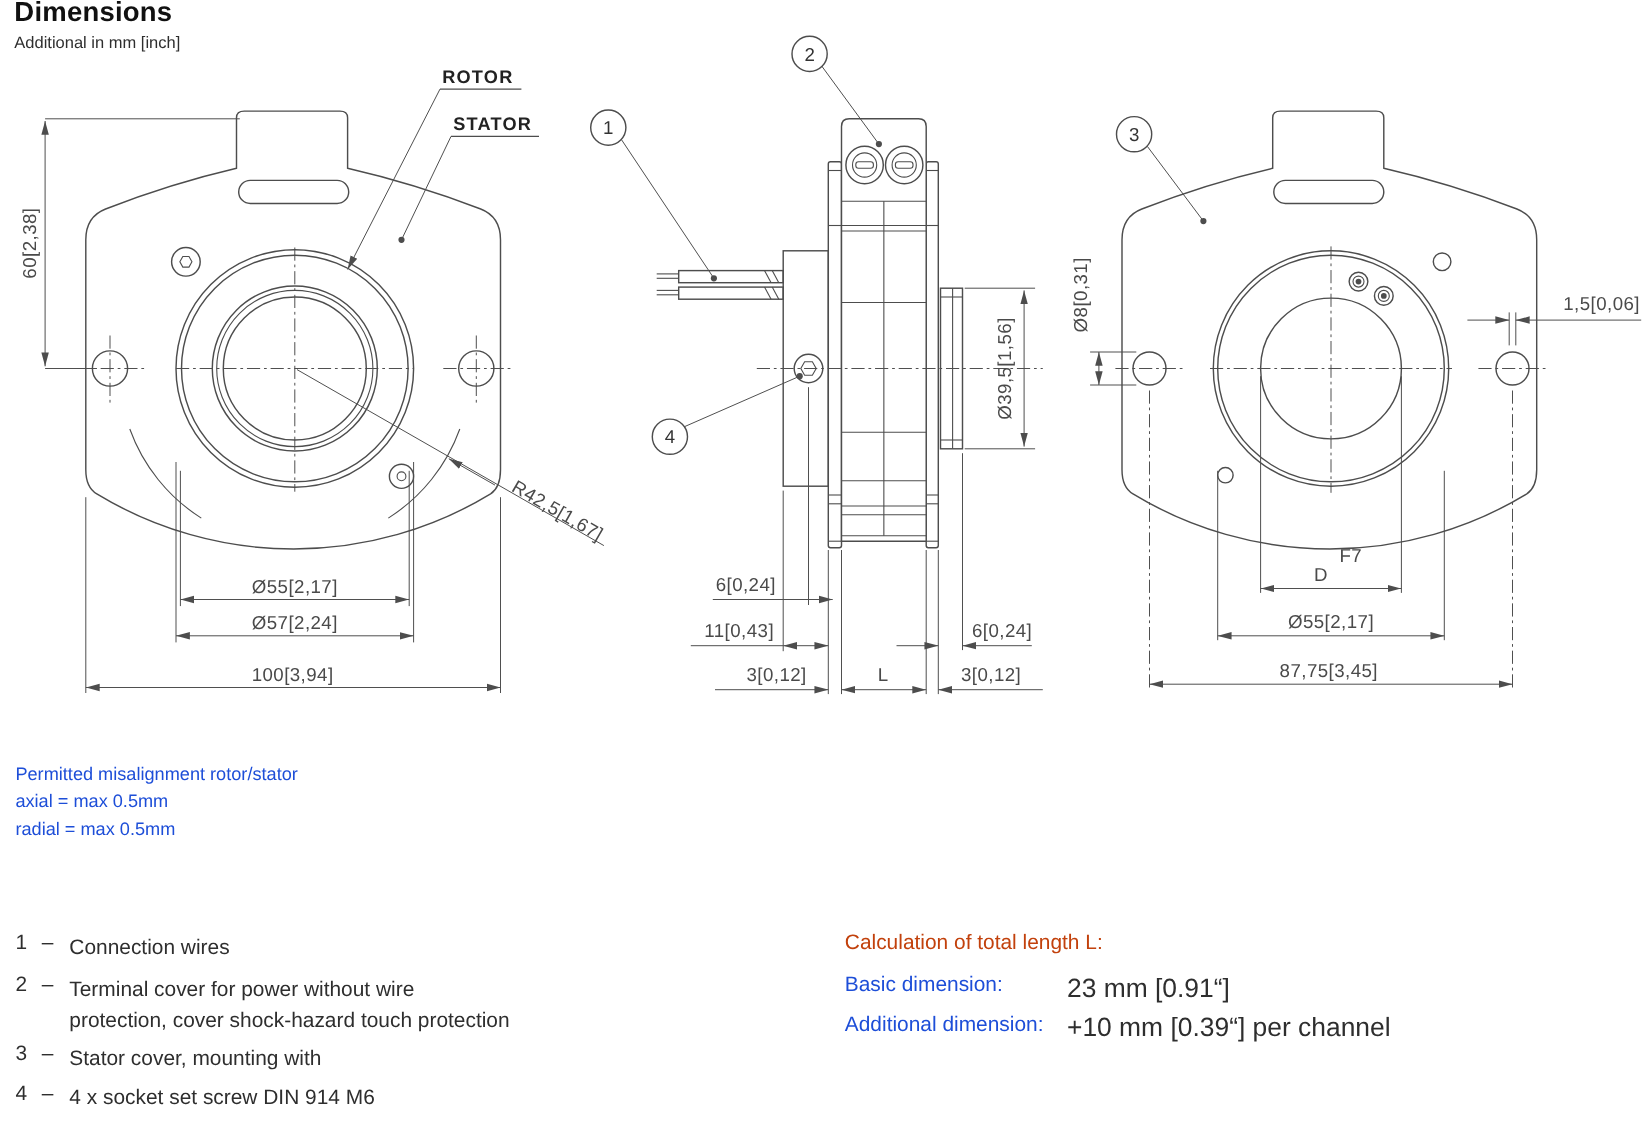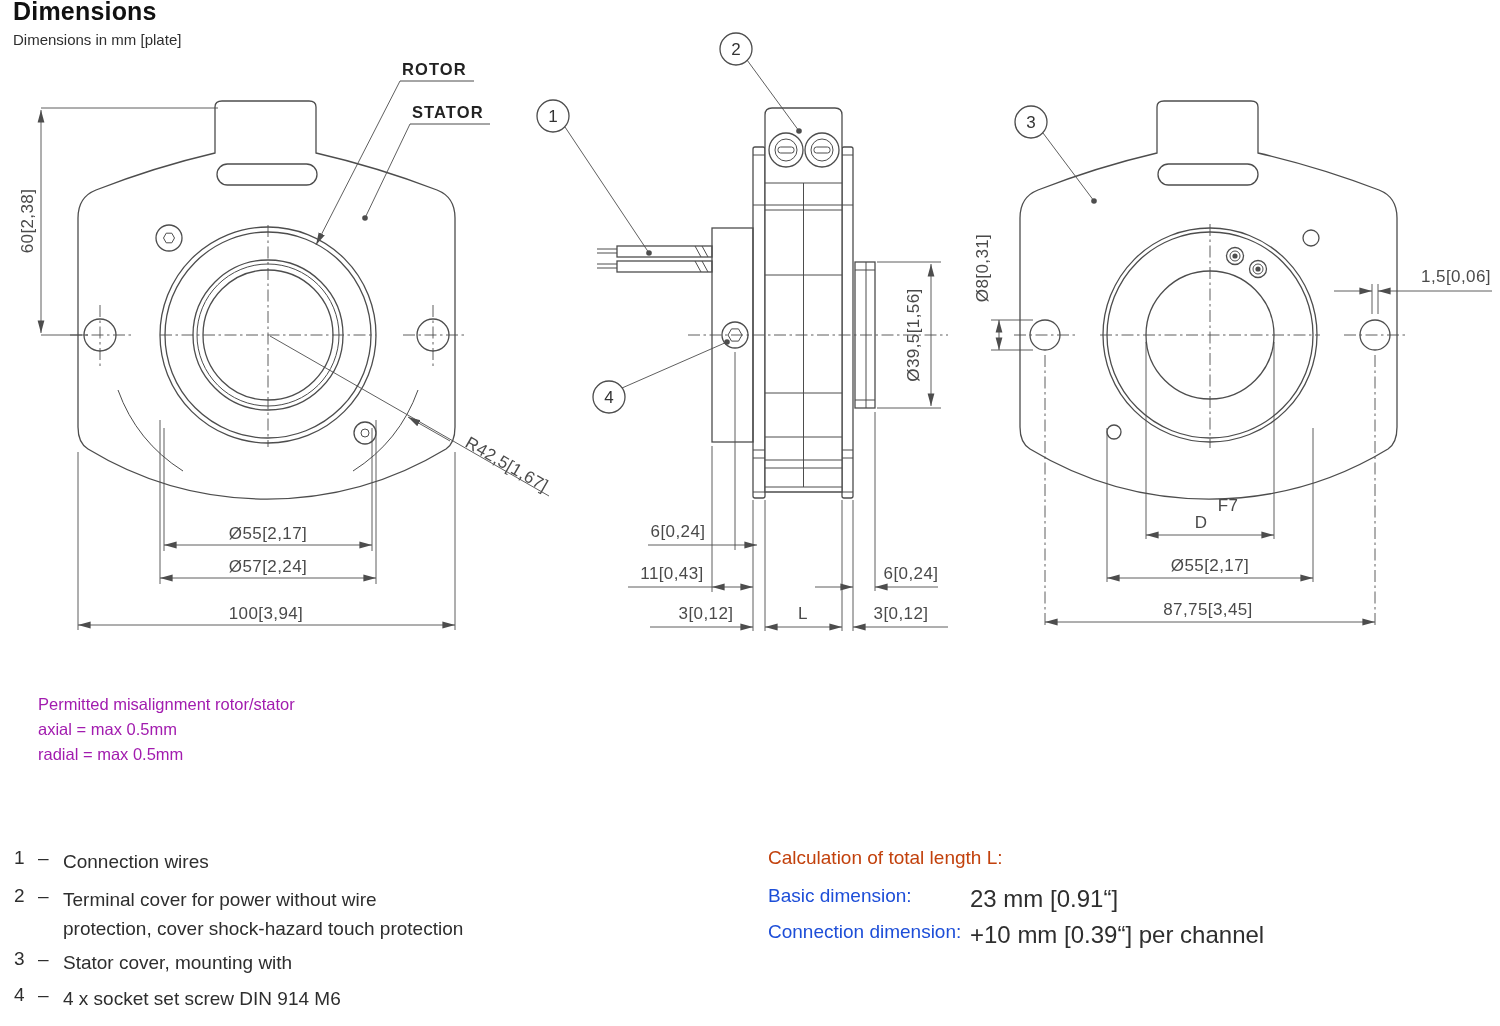--- a/index.html
+++ b/index.html
@@ -23,34 +23,34 @@
   svg .w09{stroke-width:0.9px;}
   svg .cl{fill:none;stroke:var(--line);stroke-width:0.9px;stroke-dasharray:12 3.5 2.5 3.5;}
   svg .ah{fill:var(--line);stroke:none;}
   svg .dot{fill:var(--line);stroke:none;}
   svg .fillw{fill:#ffffff;}
   svg text{stroke:none;}
   svg .dimt{font-family:"Liberation Sans","DejaVu Sans",sans-serif;font-size:17px;fill:var(--dim-text);letter-spacing:0.4px;}
   svg .mid{text-anchor:middle;}
   svg .lblt{font-family:"Liberation Sans","DejaVu Sans",sans-serif;font-size:16.5px;font-weight:bold;fill:#222;letter-spacing:1.1px;}
   svg .ballt{font-family:"Liberation Sans","DejaVu Sans",sans-serif;font-size:17px;fill:#333;text-anchor:middle;}
-  .notes{position:absolute;left:14px;top:692px;font-size:16.5px;line-height:25px;color:#a21caf;margin-left:24px;}
+  .notes{position:absolute;left:14px;top:692px;font-size:16.5px;line-height:25px;color:#1d4ed8;}
   .legend-row{position:absolute;left:14px;display:flex;font-size:19px;color:#2e2e2e;}
   .lnum{width:24px;flex:none;}
   .ldash{width:25px;flex:none;}
   .ltext{line-height:29px;}
   .calc-title{position:absolute;left:768px;top:847px;font-size:19px;color:#c2410c;}
   .calc-label{position:absolute;left:768px;font-size:19px;color:#1d4ed8;}
   .calc-value{position:absolute;left:970px;font-size:24px;color:#2e2e2e;}
 </style>
 </head>
 <body>
 
 <div class="page-title">Dimensions</div>
-<div class="page-subtitle">Dimensions in mm [plate]</div>
+<div class="page-subtitle">Additional in mm [inch]</div>
 
 <svg class="drawing" width="1500" height="660" viewBox="0 0 1500 660">
   <defs>
     <marker id="arr" viewBox="0 0 10 10" refX="10" refY="5" markerWidth="14" markerHeight="14" orient="auto-start-reverse">
       <path class="ah" d="M0 2.3 L10 5 L0 7.7 Z"></path>
     </marker>
   </defs>
 
   <g>
     <path class="ln w13" d="M 96 190 Q 155 167 215 153 L 215 107 Q 215 101 222 101 L 309 101 Q 316 101 316 107 L 316 153 Q 377 167 437 190 Q 455 197 455 218 L 455 427 Q 455 443 446 449 A 345 345 0 0 1 88 449 Q 78 443 78 427 L 78 218 Q 78 197 96 190 Z"></path>
@@ -342,14 +342,14 @@
 </div>
 <div class="legend-row" style="top:984px">
   <span class="lnum">4</span>
   <span class="ldash">–</span>
   <span class="ltext">4 x socket set screw DIN 914 M6</span>
 </div>
 
 <div class="calc-title">Calculation of total length L:</div>
 <div class="calc-label" style="top:885px">Basic dimension:</div>
 <div class="calc-value" style="top:885px">23 mm [0.91“]</div>
-<div class="calc-label" style="top:921px">Connection dimension:</div>
+<div class="calc-label" style="top:921px">Additional dimension:</div>
 <div class="calc-value" style="top:921px">+10 mm [0.39“] per channel</div>
 
 </body></html>

